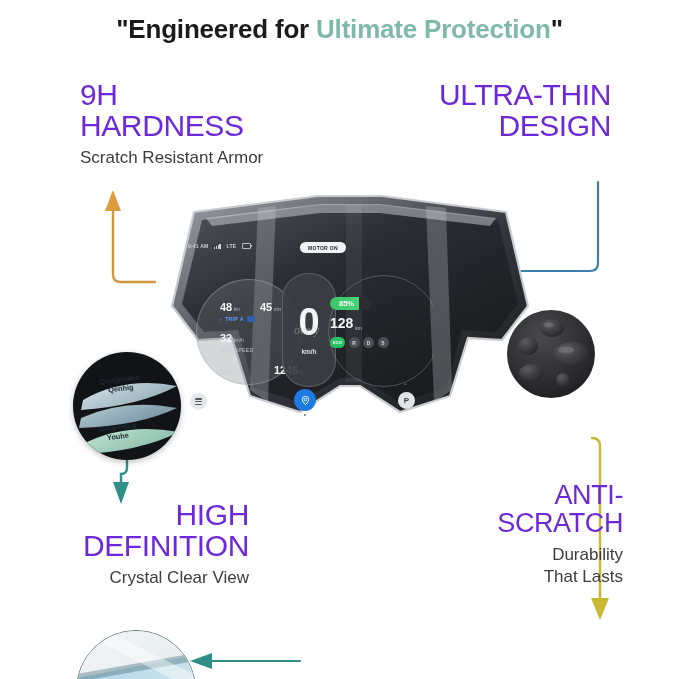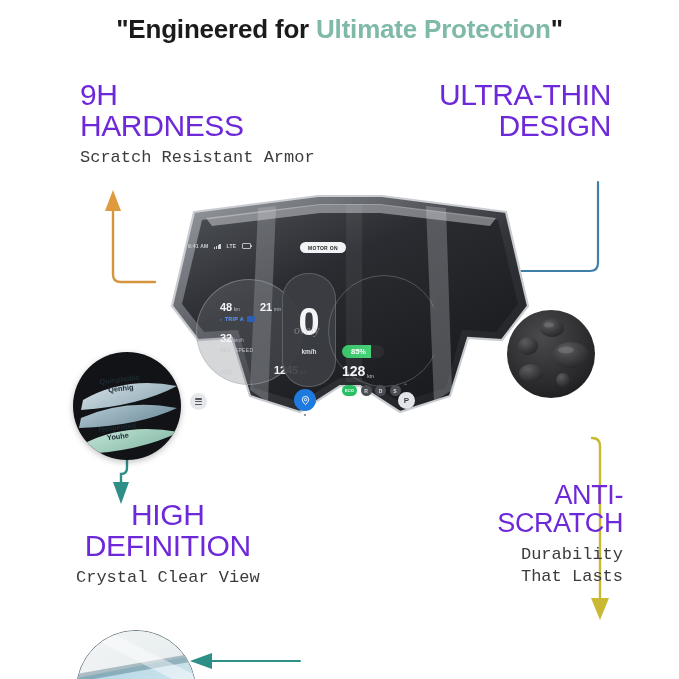--- a/index.html
+++ b/index.html
@@ -11,24 +11,24 @@
   
   .headline{position:absolute;left:0;top:14px;width:679px;text-align:center;
             font-size:26px;font-weight:bold;color:#1b1b1b;letter-spacing:-.2px;
             white-space:nowrap;}
   .headline .accent{color:#7fb9a8;text-align:right;}
 
   
   .callout{position:absolute;}
   .callout .big{font-weight:normal;color:#6d28d9;line-height:1.02;font-size:30px;
                 letter-spacing:-.4px;}
-  .callout .sub{color:#3c3c3e;font-size:17px;margin-top:7px;line-height:1.15;font-family:Liberation Mono, monospace;}
+  .callout .sub{color:#3c3c3e;font-size:17px;margin-top:7px;line-height:1.15;}
   .c-tl{left:80px;top:80px;text-align:left;}
   .c-tr{right:68px;top:80px;text-align:right;}
-  .c-bl{left:76px;top:500px;text-align:center;}
+  .c-bl{left:83px;top:500px;text-align:right;}
   .c-br{right:56px;top:482px;text-align:right;}
   .c-br .big{font-size:27px;}
   .c-br .sub{font-size:17px;line-height:1.3;}
 
   
   .arrow-svg{position:absolute;left:0;top:0;width:679px;height:679px;
              pointer-events:none;}
 
   
   .dash-wrap{position:absolute;left:150px;top:190px;width:400px;height:270px;}
@@ -83,21 +83,21 @@
           justify-content:center;}
   .speedo .num{font-size:38px;font-weight:bold;color:#f4f5f7;line-height:.9;}
   .speedo .u{font-size:6.5px;color:#dcdee2;margin-top:9px;font-weight:bold;}
   .watermark{position:absolute;left:112px;top:88px;font-size:12px;
              font-style:italic;color:rgba(200,202,208,.45);
              font-family:"Liberation Serif",serif;pointer-events:none;}
 
   
   .gauge-r{position:absolute;left:146px;top:40px;width:110px;height:110px;
            border-radius:50%;border:1.5px solid rgba(150,155,163,.40);}
-  .battwrap{position:absolute;left:160px;top:62px;margin-top:48px;}
+  .battwrap{position:absolute;left:148px;top:62px;}
   .batt{width:42px;height:13px;border-radius:7px;
         background:linear-gradient(90deg,#3cc36a 0%,#46d479 70%,#2b2d31 70%,#2b2d31 100%);
         display:flex;align-items:center;justify-content:flex-start;}
   .batt span{font-size:7.5px;font-weight:bold;color:#fff;margin-left:9px;}
   .range{margin-top:5px;display:flex;align-items:flex-end;}
   .range b{font-size:14px;font-weight:bold;color:#f3f4f7;}
   .range i{font-size:5px;font-style:normal;color:#c2c6cd;margin-left:2px;}
   .modes{display:flex;gap:3.5px;margin-top:6px;align-items:center;}
   .mode{width:11px;height:11px;border-radius:50%;background:#4b4e54;
         color:#d7dade;font-size:5px;font-weight:bold;display:flex;
@@ -258,21 +258,21 @@
       <div class="motor-pill">MOTOR ON</div>
 
       <div class="gauge-l"></div>
 
       <div class="trip">
         <div class="row1">
           <div>
             <span class="val">48</span><span class="unit">km</span>
           </div>
           <div>
-            <span class="val">21</span><span class="unit">min</span>
+            <span class="val">45</span><span class="unit">min</span>
           </div>
         </div>
         <div class="tripname">
           <span class="chev">‹</span>
           <b>TRIP A</b>
           <span class="tripbadge"></span>
         </div>
         <div class="avg">
           <span class="val">32</span><span class="unit">km/h</span>
           <div class="avglabel">AVG. SPEED</div>

